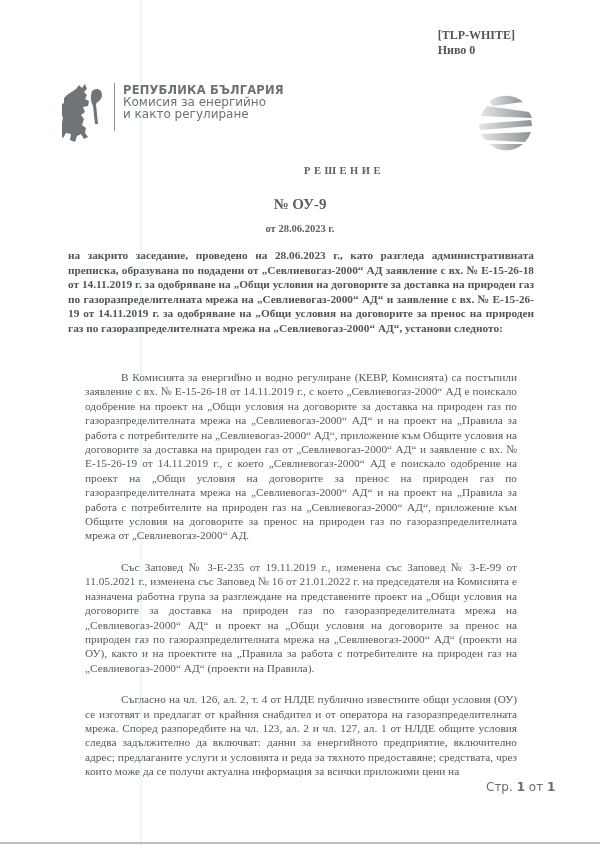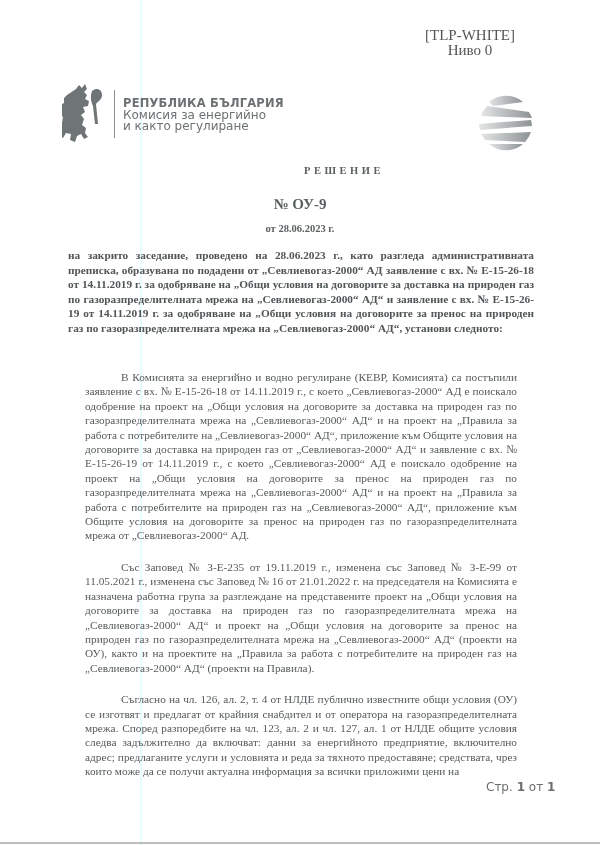--- a/index.html
+++ b/index.html
@@ -3,23 +3,23 @@
 <meta charset="utf-8">
 <style>
   html, body { margin: 0; padding: 0; }
   body {
     width: 600px; height: 845px; background: #ffffff; position: relative; overflow: hidden;
     font-family: "Liberation Serif", "DejaVu Serif", serif; color: #4f5456;
   }
   .scanline { position: absolute; left: 140px; top: 0; width: 2px; height: 845px; background: #eafbfb; }
   .bottom-rule { position: absolute; left: 0; right: 0; top: 842px; height: 2px; background: #bdbdbd; }
 
-  .tlp { position: absolute; right: 85px; top: 28px; text-align: center; font-size: 15px; line-height: 15px; color: #555; }
+  .tlp { position: absolute; right: 85px; top: 28px; text-align: left; font-size: 12px; line-height: 15px; color: #555; font-weight: bold; }
 
-  .header-logo { position: absolute; left: 62px; top: 83px; display: flex; align-items: center; }
+  .header-logo { position: absolute; left: 62px; top: 83px; display: flex; align-items: flex-start; }
   .lion { width: 44px; height: 62px; }
   .vbar { width: 1px; height: 48px; background: #8a8f91; margin: 0 8px 0 8px; }
   .logo-text { font-family: "DejaVu Sans", "Liberation Sans", sans-serif; color: #6a6f71; }
   .logo-title { font-size: 11.5px; font-weight: bold; letter-spacing: 0.2px; color: #6c7173; line-height: 14px; }
   .logo-sub { font-size: 12px; line-height: 11.5px; color: #6c7173; }
 
   .kevr-logo { position: absolute; left: 475px; top: 92px; width: 62px; height: 62px; }
 
   .title { position: absolute; left: 0; width: 600px; text-align: center; font-weight: bold; color: #5a5f61; }
   .t1 { top: 165px; font-size: 10.5px; letter-spacing: 3.5px; margin-left: 44px; }

